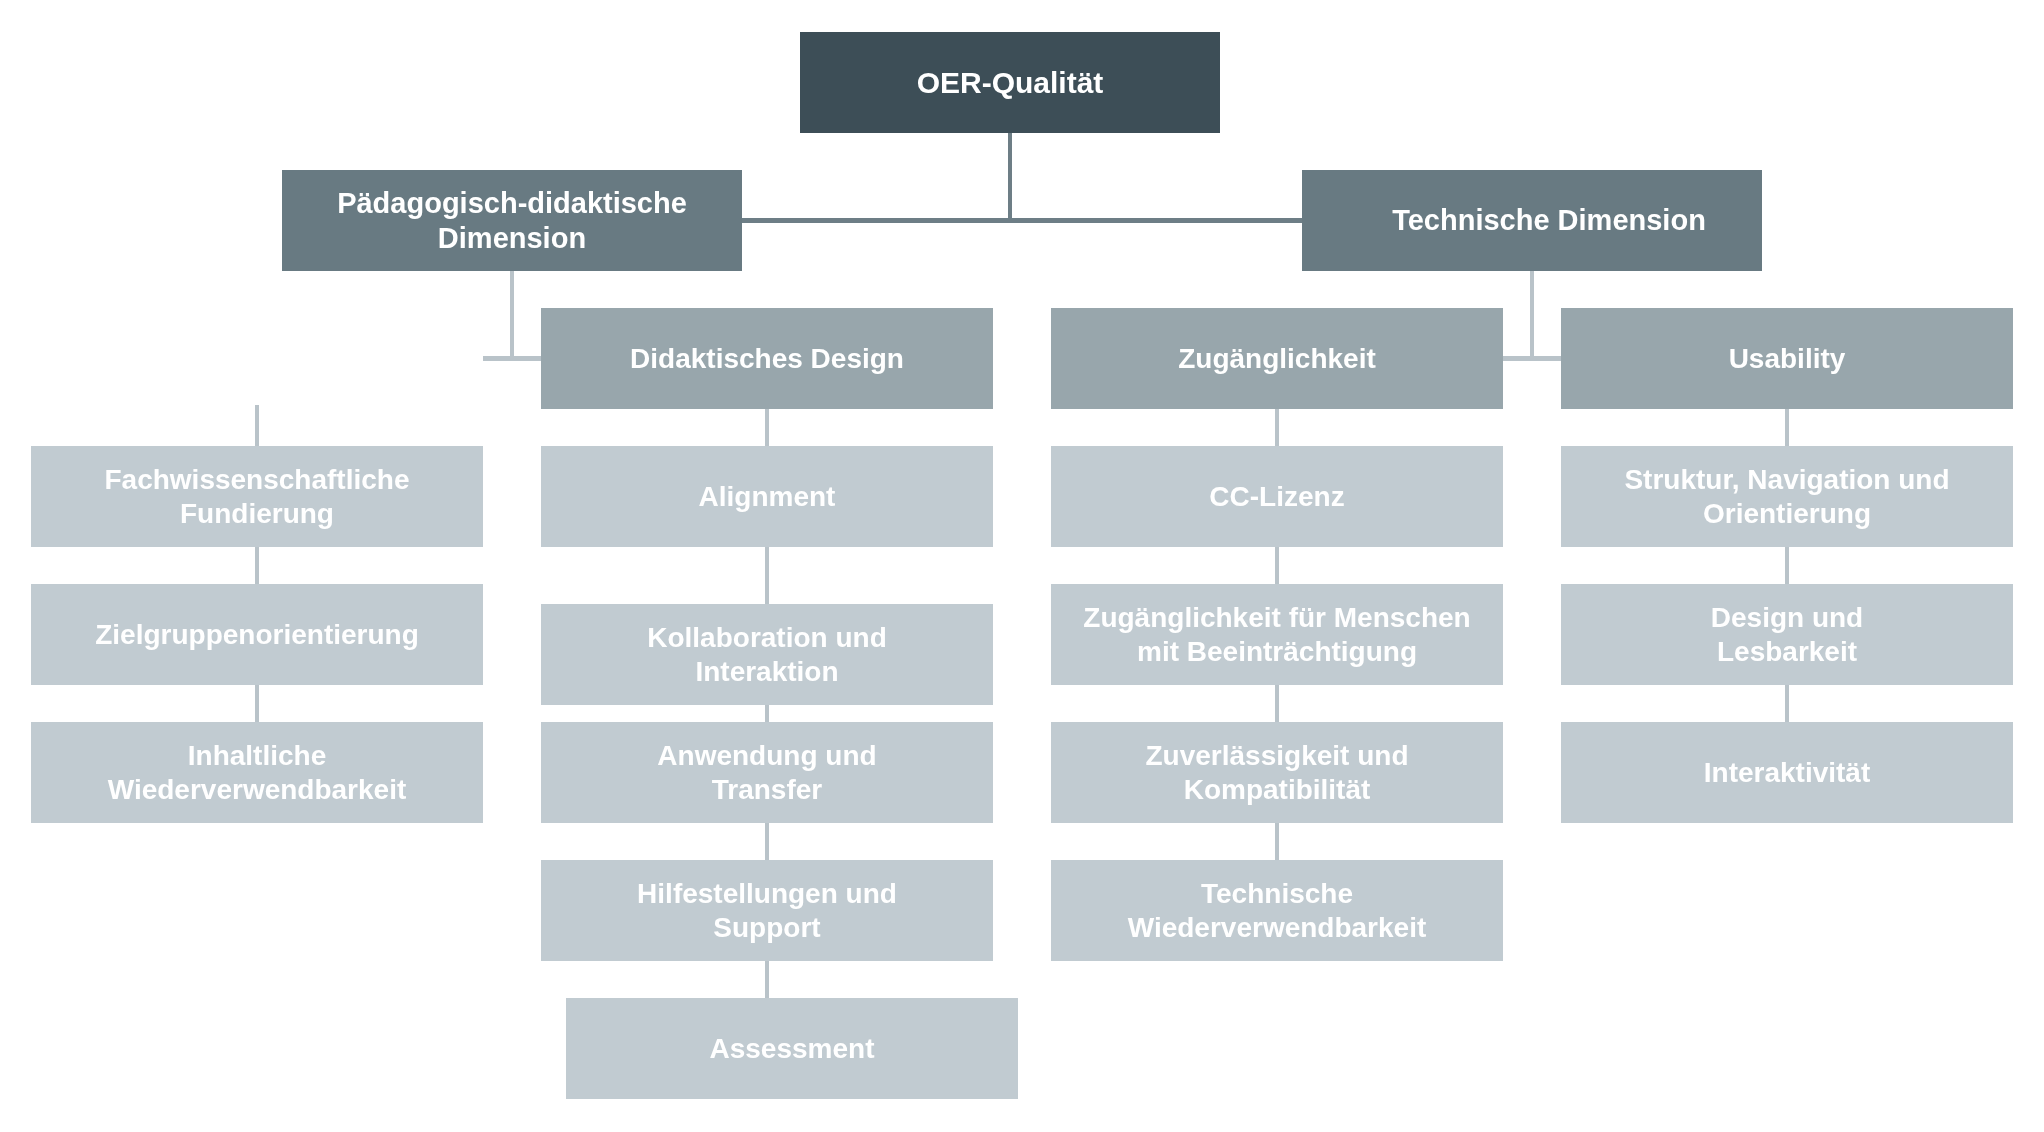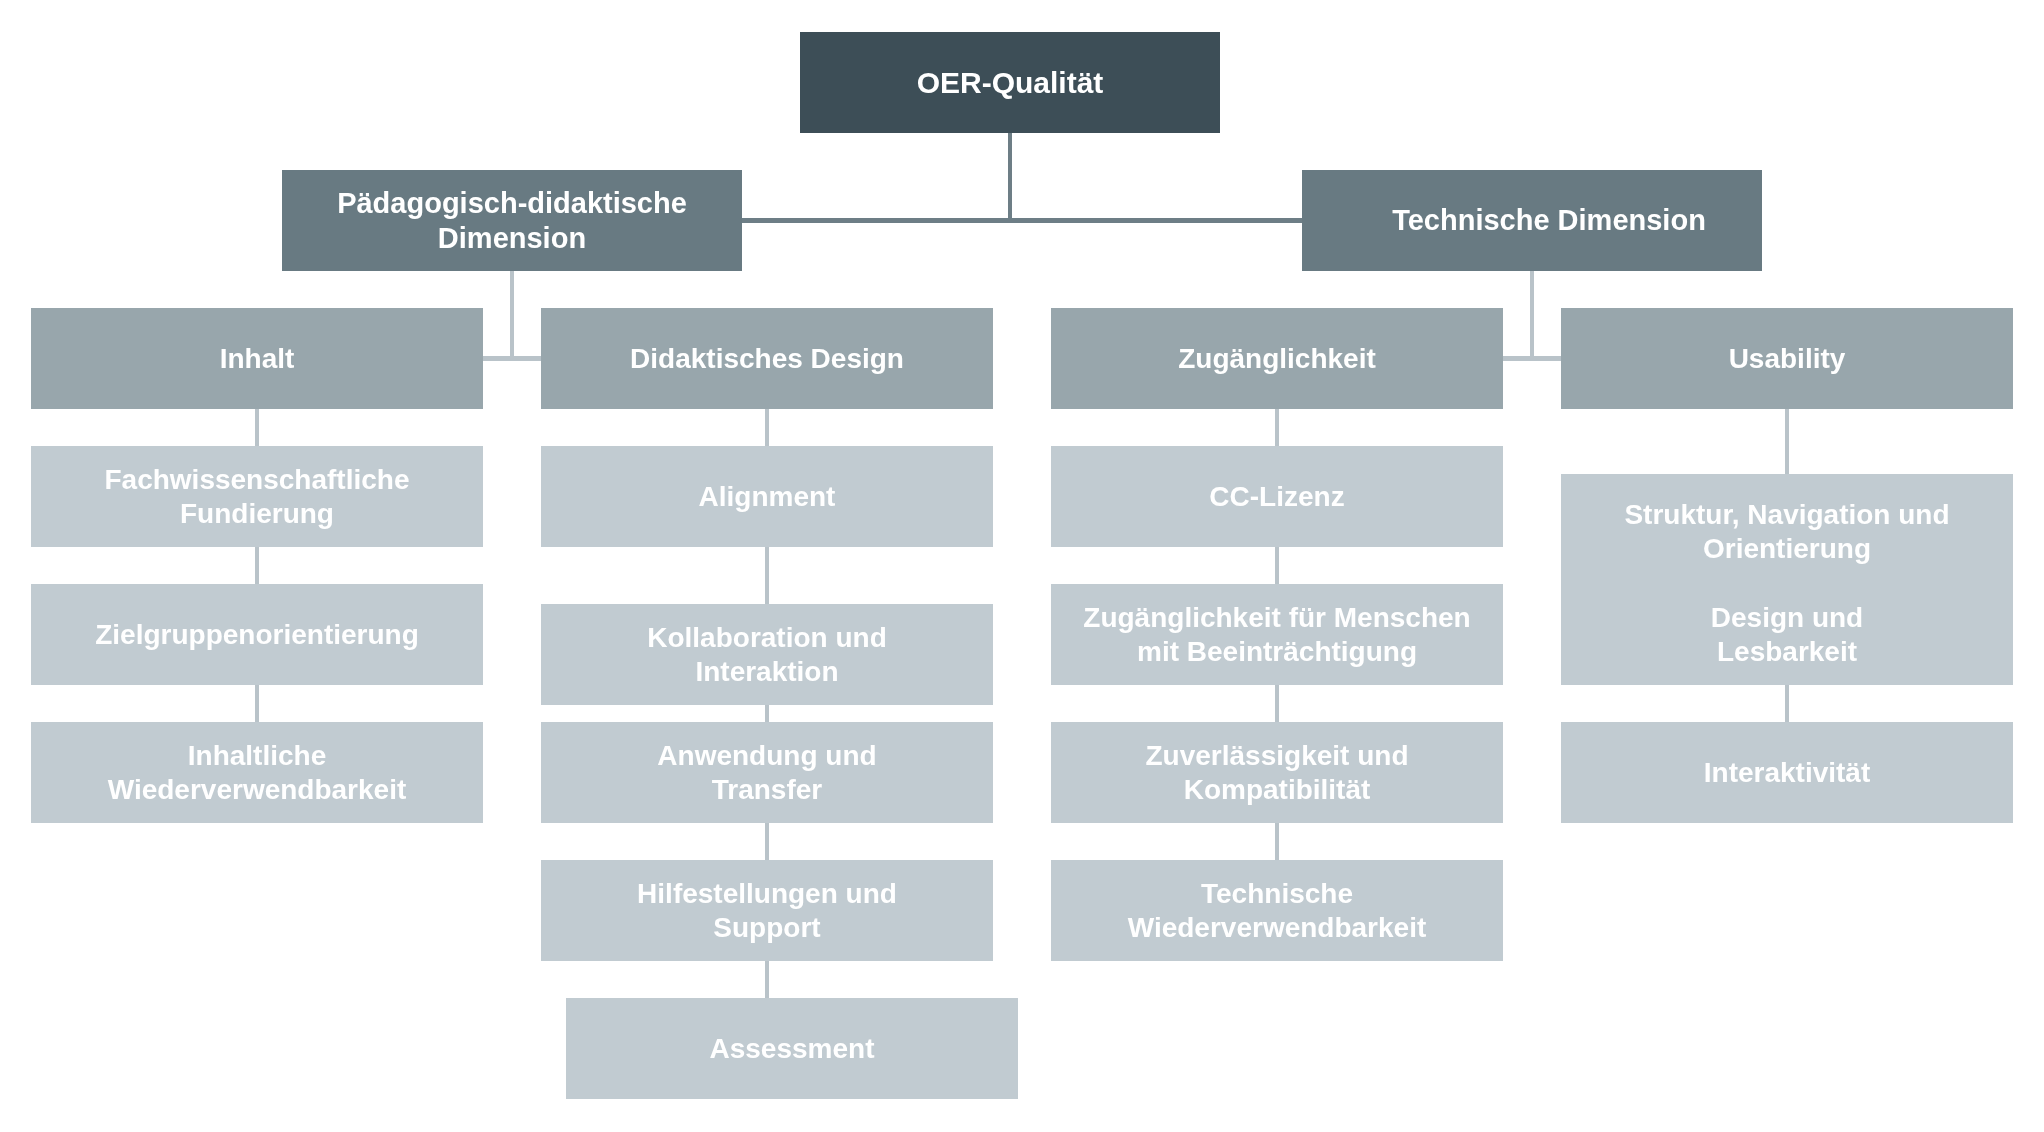--- a/index.html
+++ b/index.html
@@ -58,21 +58,20 @@
   <div class="connector light" style="left:765px;top:405px;width:4px;height:640px;"></div>
   <div class="connector light" style="left:1275px;top:405px;width:4px;height:500px;"></div>
   <div class="connector light" style="left:1785px;top:405px;width:4px;height:360px;"></div>
 
   <div class="box l1" style="left:800px;top:32px;width:420px;height:101px;">OER-Qualität</div>
 
   <div class="box l2" style="left:282px;top:170px;width:460px;height:101px;">Pädagogisch-didaktische
 Dimension</div>
   <div class="box l2" style="left:1302px;top:170px;width:460px;height:101px;padding-left:44px;">Technische Dimension</div>
 
-  <div class="box l3" style="left:31px;top:308px;width:452px;height:101px;">Inhalt</div>
   <div class="box l3" style="left:541px;top:308px;width:452px;height:101px;">Didaktisches Design</div>
   <div class="box l3" style="left:1051px;top:308px;width:452px;height:101px;">Zugänglichkeit</div>
   <div class="box l3" style="left:1561px;top:308px;width:452px;height:101px;">Usability</div>
 
   <div class="box l4" style="left:31px;top:584px;width:452px;height:101px;">Zielgruppenorientierung</div>
   <div class="box l4" style="left:31px;top:446px;width:452px;height:101px;">Fachwissenschaftliche
 Fundierung</div>
   <div class="box l4" style="left:31px;top:722px;width:452px;height:101px;">Inhaltliche
 Wiederverwendbarkeit</div>
 
@@ -86,19 +85,19 @@
   <div class="box l4" style="left:541px;top:998px;width:452px;height:101px;margin-left:25px;">Assessment</div>
 
   <div class="box l4" style="left:1051px;top:446px;width:452px;height:101px;">CC-Lizenz</div>
   <div class="box l4" style="left:1051px;top:584px;width:452px;height:101px;">Zugänglichkeit für Menschen
 mit Beeinträchtigung</div>
   <div class="box l4" style="left:1051px;top:722px;width:452px;height:101px;">Zuverlässigkeit und
 Kompatibilität</div>
   <div class="box l4" style="left:1051px;top:860px;width:452px;height:101px;">Technische
 Wiederverwendbarkeit</div>
 
-  <div class="box l4" style="left:1561px;top:446px;width:452px;height:116px;margin-top:28px;">Struktur, Navigation und
+  <div class="box l4" style="left:1561px;top:446px;width:452px;height:101px;">Struktur, Navigation und
 Orientierung</div>
   <div class="box l4" style="left:1561px;top:584px;width:452px;height:101px;">Design und
 Lesbarkeit</div>
   <div class="box l4" style="left:1561px;top:722px;width:452px;height:101px;">Interaktivität</div>
 
 </div>
 
 </body></html>

